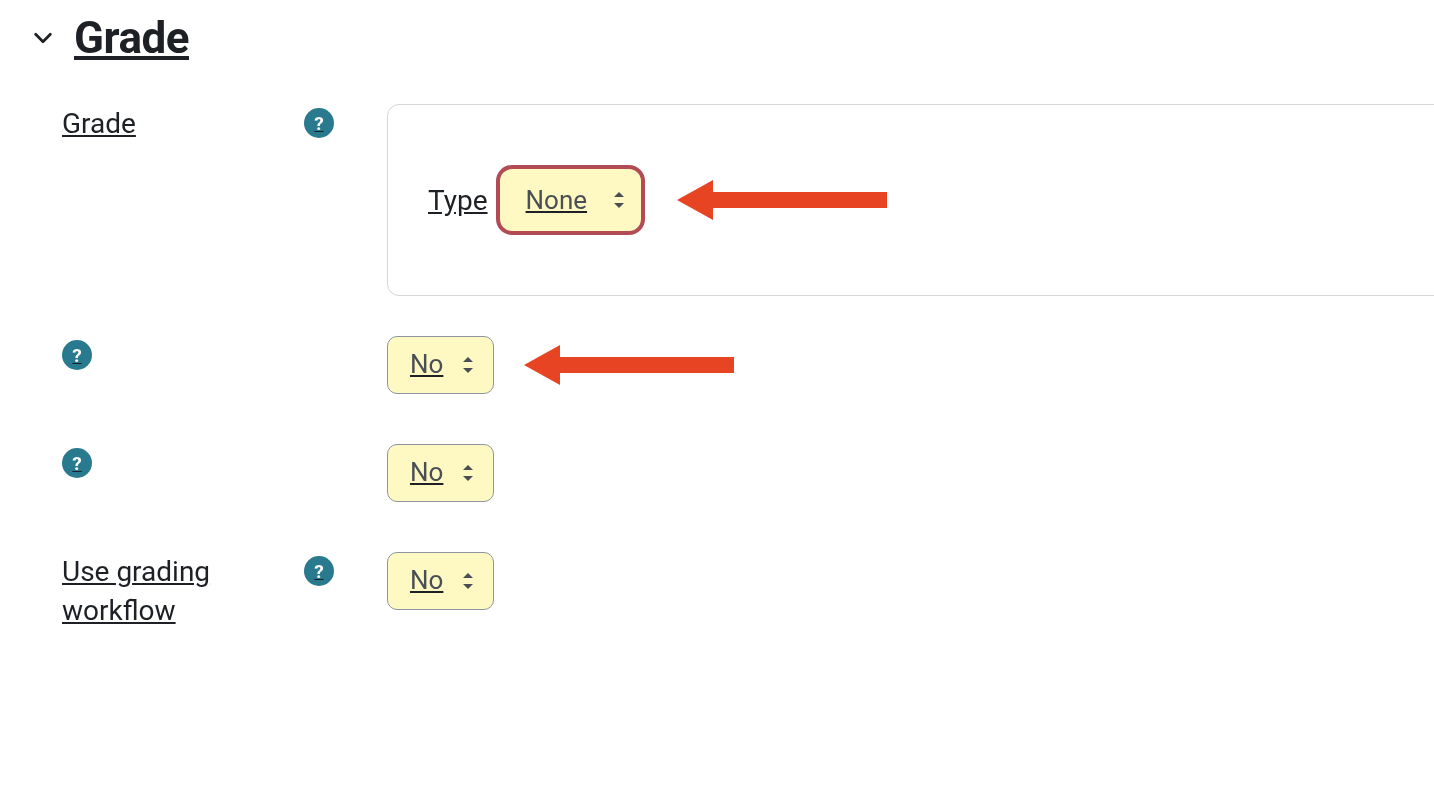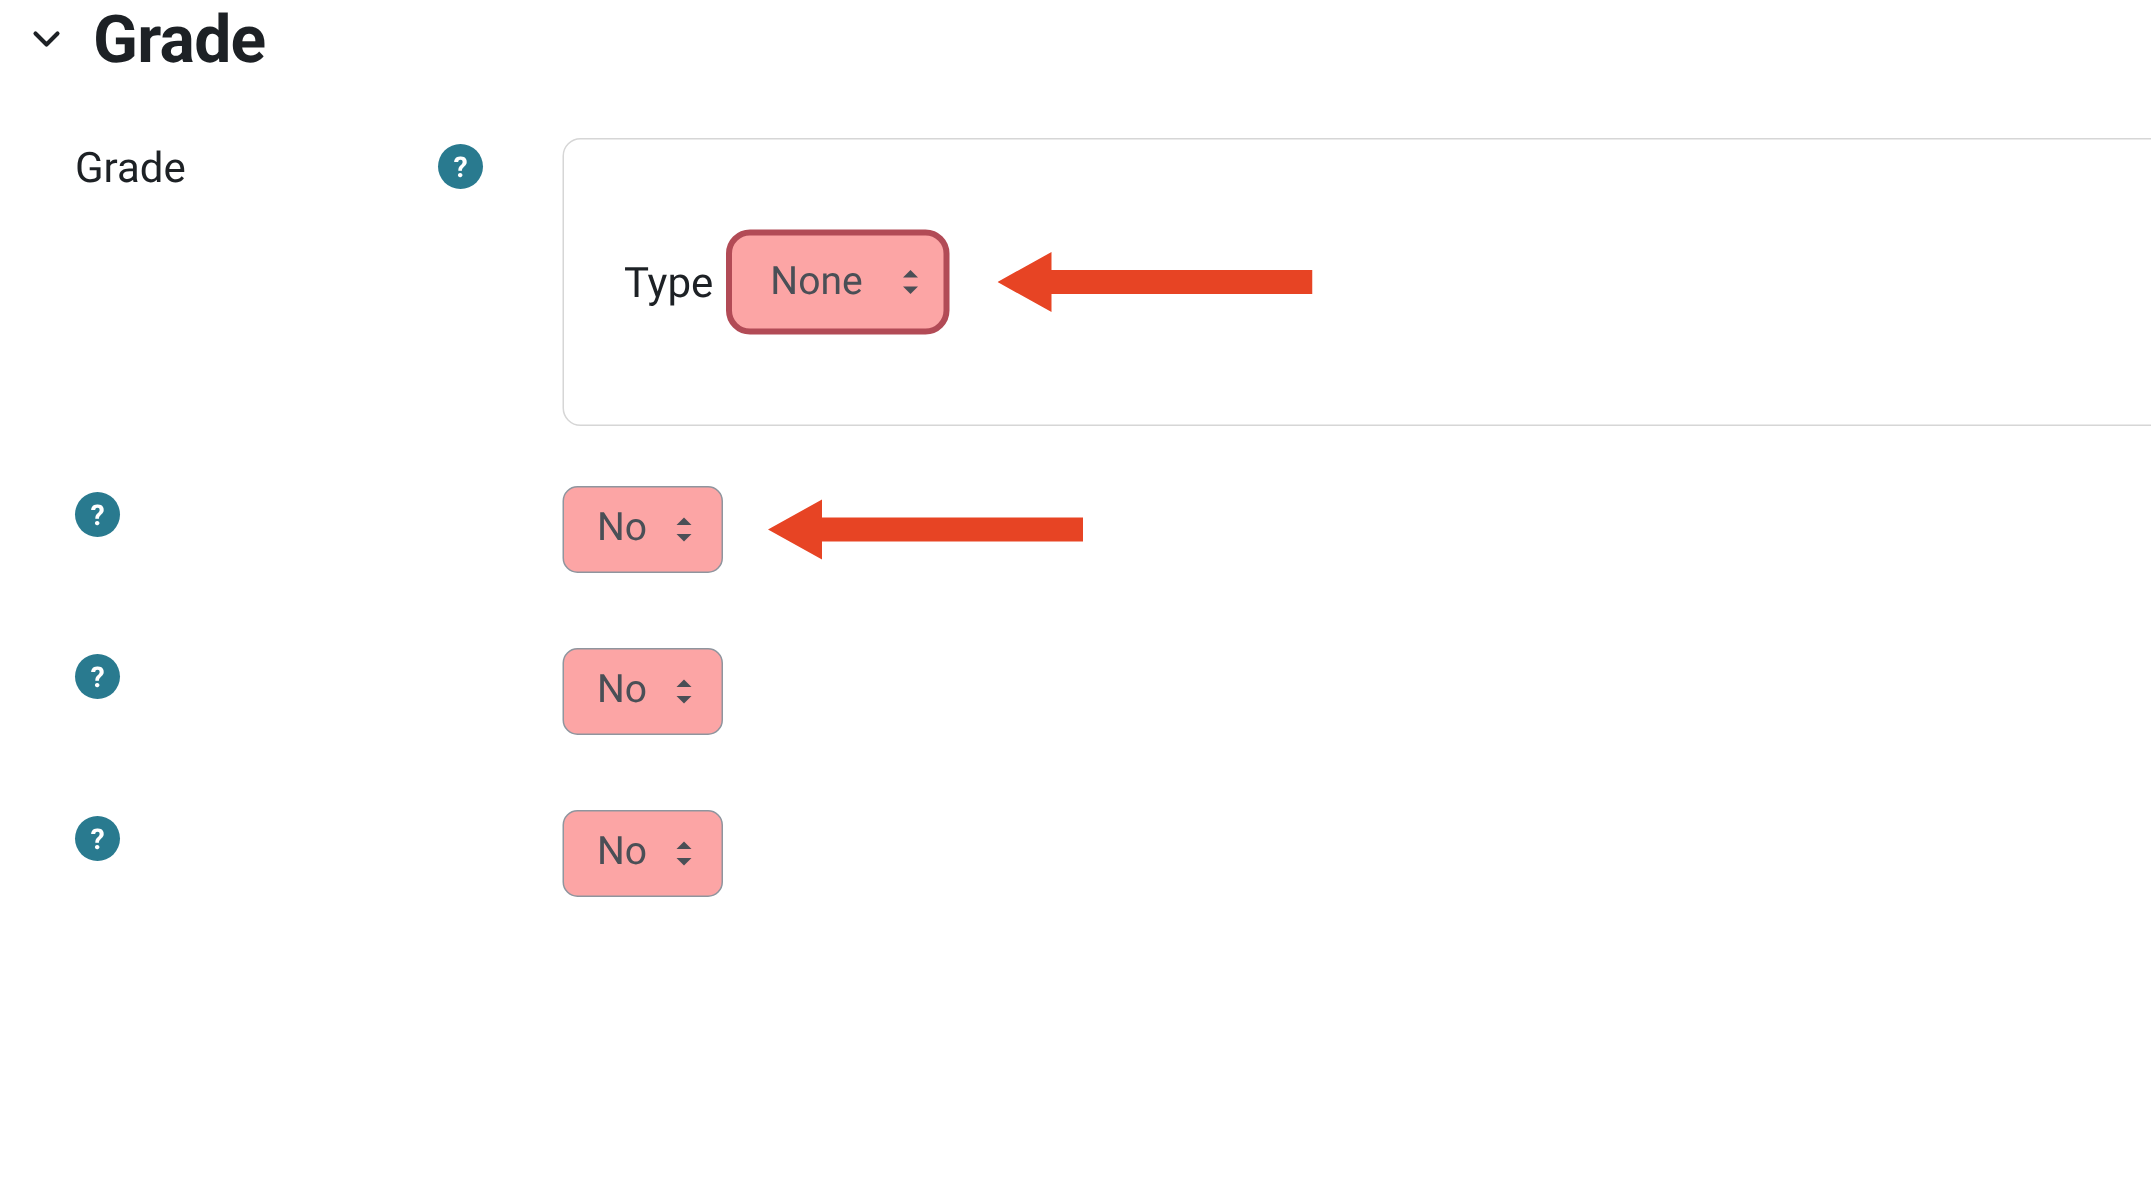--- a/index.html
+++ b/index.html
@@ -4,21 +4,22 @@
   <style>
     * { box-sizing: border-box; margin: 0; padding: 0; }
     body {
       font-family: -apple-system, BlinkMacSystemFont, "Segoe UI", Roboto, "Helvetica Neue", Arial, sans-serif;
       color: #1d2125;
       background: #fff;
       padding: 0;
       width: 1434px;
     }
     .section {
-      padding: 0;
+      padding: 12px;
+      text-decoration: underline;
     }
     .section-header {
       display: flex;
       align-items: center;
       gap: 20px;
       margin-left: 20px;
       cursor: pointer;
     }
     .chevron-icon {
       width: 22px;
@@ -93,21 +94,21 @@
     .select-wrap {
       position: relative;
       display: inline-flex;
       align-items: center;
     }
     .select-ctrl {
       appearance: none;
       -webkit-appearance: none;
       border: 1.5px solid #8f959e;
       border-radius: 10px;
-      background: #fca5a5;
+      background: #fef9c3;
       padding: 12px 50px 12px 22px;
       font-size: 26px;
       color: #4a4f56;
       cursor: pointer;
       min-height: 58px;
     }
     .select-ctrl.highlighted {
       border: 4px solid #b24b56;
       border-radius: 16px;
       padding: 16px 54px 16px 26px;
@@ -209,20 +210,21 @@
                 <path d="M3 8 L8 3 L13 8 Z" fill="#4a4f56"></path>
                 <path d="M3 14 L8 19 L13 14 Z" fill="#4a4f56"></path>
               </svg>
           </span>
         </div>
       </div>
     </div>
 
     <div class="form-row">
       <div class="label-col">
+        <span class="field-label">Use grading workflow</span>
         <span class="help-icon">?</span>
       </div>
       <div class="control-col">
         <div class="select-wrap">
           <div class="select-ctrl">
             <span>No</span>
           </div>
           <span class="sort-caret">
             <svg width="16" height="22" viewBox="0 0 16 22">
                 <path d="M3 8 L8 3 L13 8 Z" fill="#4a4f56"></path>

